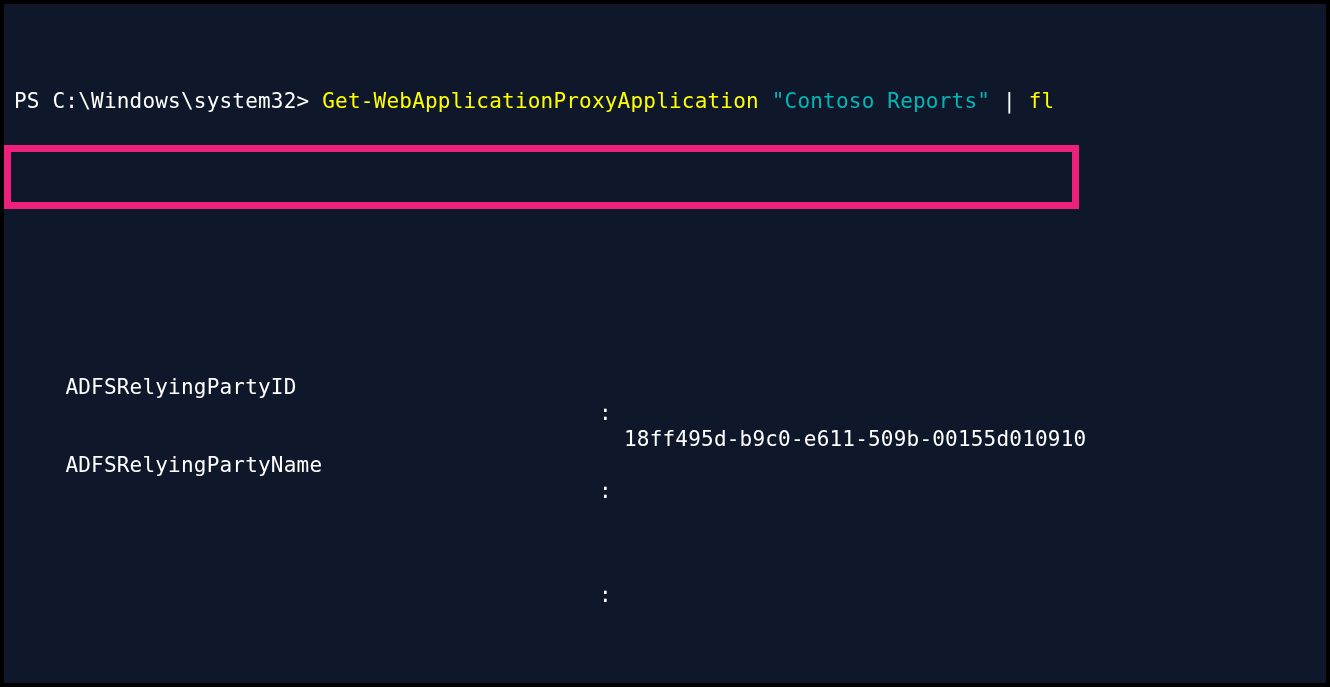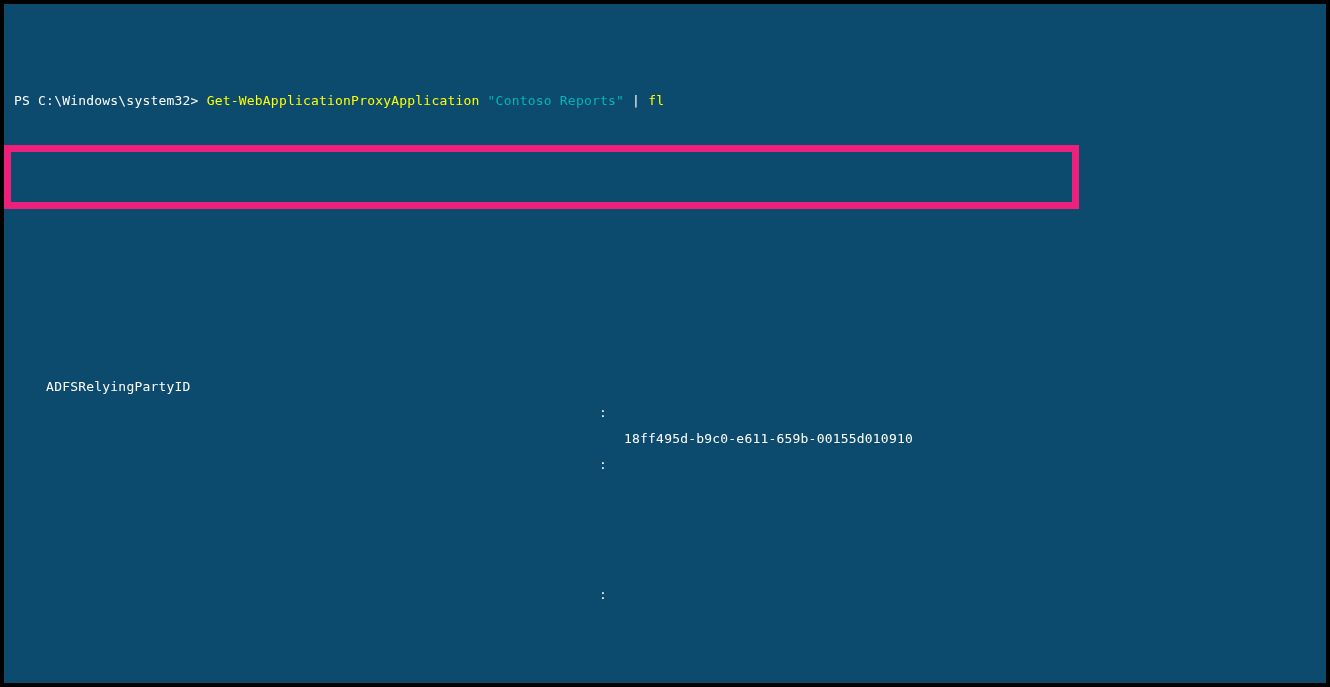--- a/index.html
+++ b/index.html
@@ -4,28 +4,28 @@
   <style>
     * { margin: 0; padding: 0; box-sizing: border-box; }
     body {
       background: #000;
       width: 1330px;
       height: 687px;
       overflow: hidden;
       font-family: "Lucida Console", Monaco, monospace;
     }
     .terminal {
-      background: #0c4a6e;
+      background: #0f172a;
       border: 2px solid #000;
       width: 1326px;
       height: 683px;
       margin: 2px;
       padding: 6px 0 0 10px;
       color: #ffffff;
-      font-size: 13px;
+      font-size: 21px;
       line-height: 26px;
       letter-spacing: 0.2px;
       white-space: pre;
       position: relative;
       overflow: hidden;
     }
     .prompt-line { margin-bottom: 26px; }
     .prompt-path { color: #ffffff; }
     .cmdlet { color: #ffff00; }
     .arg-string { color: #00B7B7; }
@@ -57,23 +57,24 @@
 <div class="terminal">
 
   <div class="prompt-line"><span class="prompt-path">PS C:\Windows\system32&gt; </span><span class="cmdlet">Get-WebApplicationProxyApplication</span> <span class="arg-string">"Contoso Reports"</span><span class="pipe"> | </span><span class="fl">fl</span></div>
 
   <div class="prop-row"></div>
 
   
   <div class="prop-row">
     <span class="prop-key">ADFSRelyingPartyID</span>
     <span class="prop-sep">:</span>
-    <span class="prop-val">18ff495d-b9c0-e611-659b-00155d010910</span>
+    <span class="prop-val">18ff495d-b9c0-e611-509b-00155d010910</span>
   </div>
   <div class="prop-row">
+    <span class="prop-key">ADFSRelyingPartyName</span>
     <span class="prop-sep">:</span>
   </div>
 
   
   <div class="obscured-row">
     <span class="prop-sep">:</span>
   </div>
 
   
   

